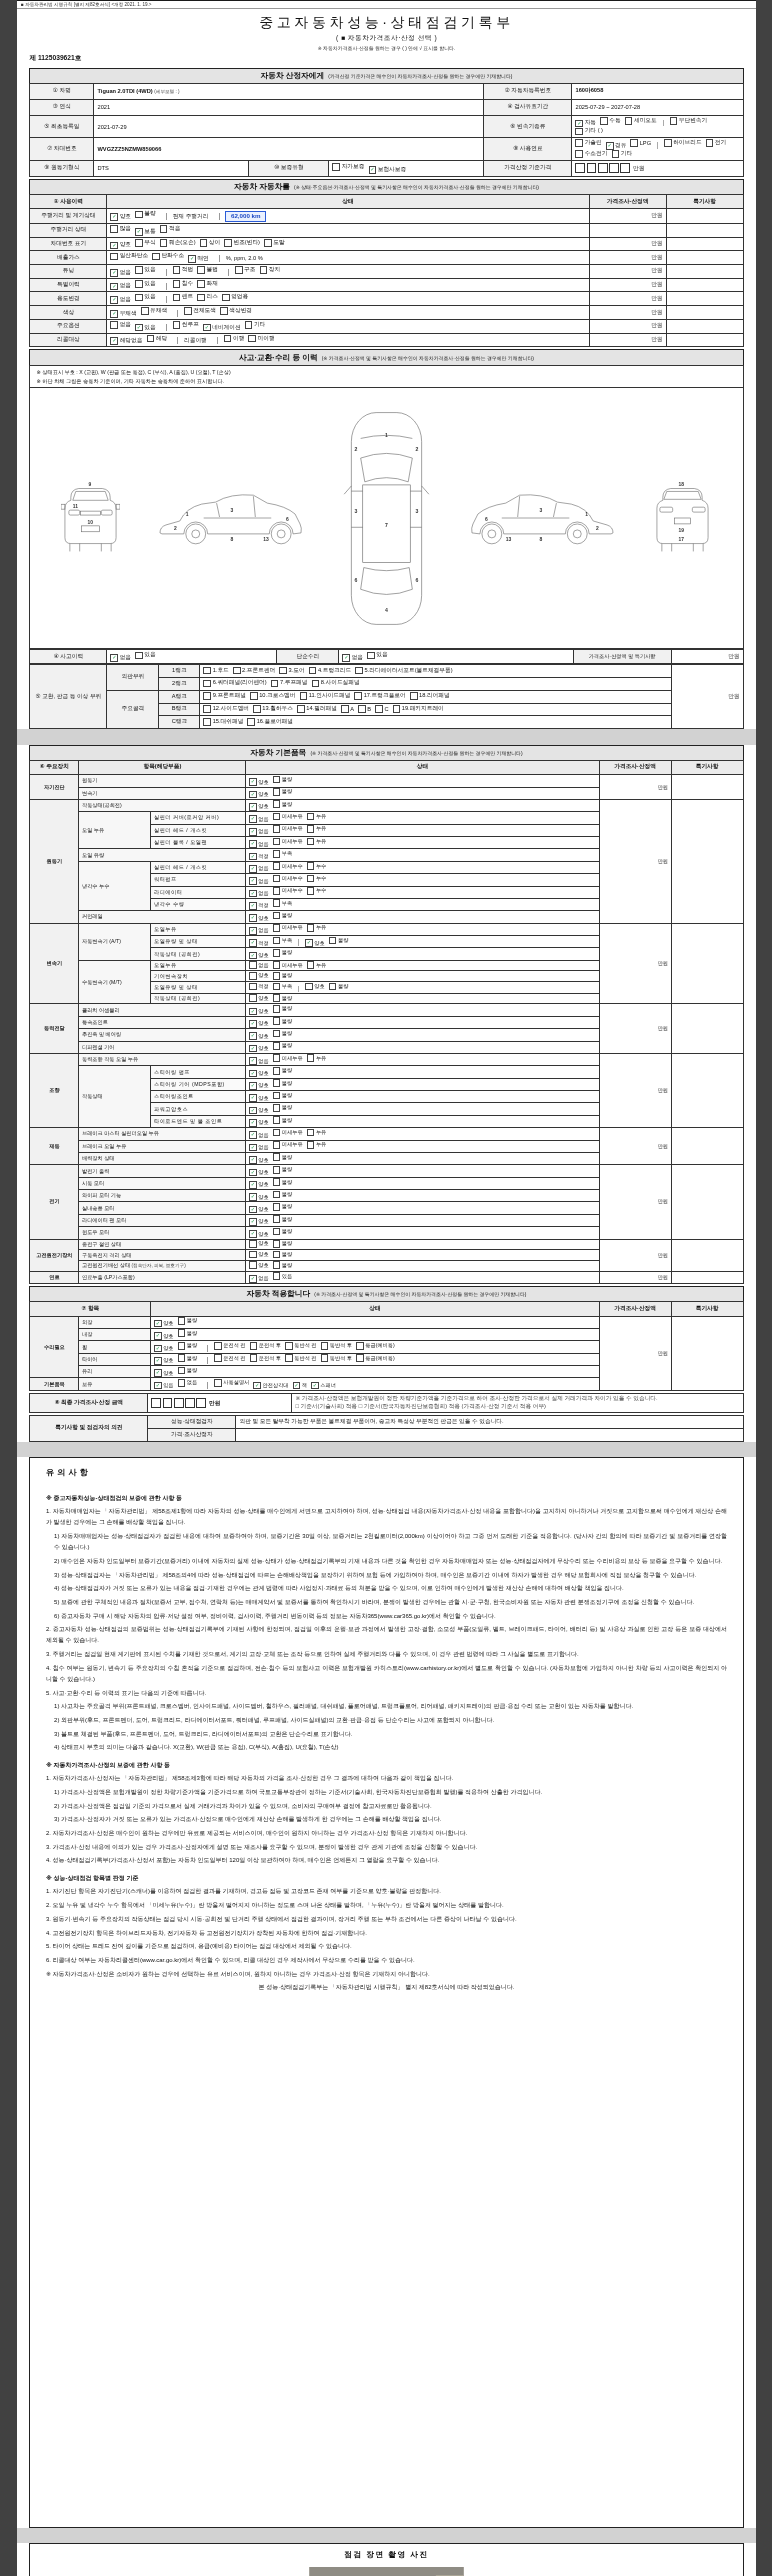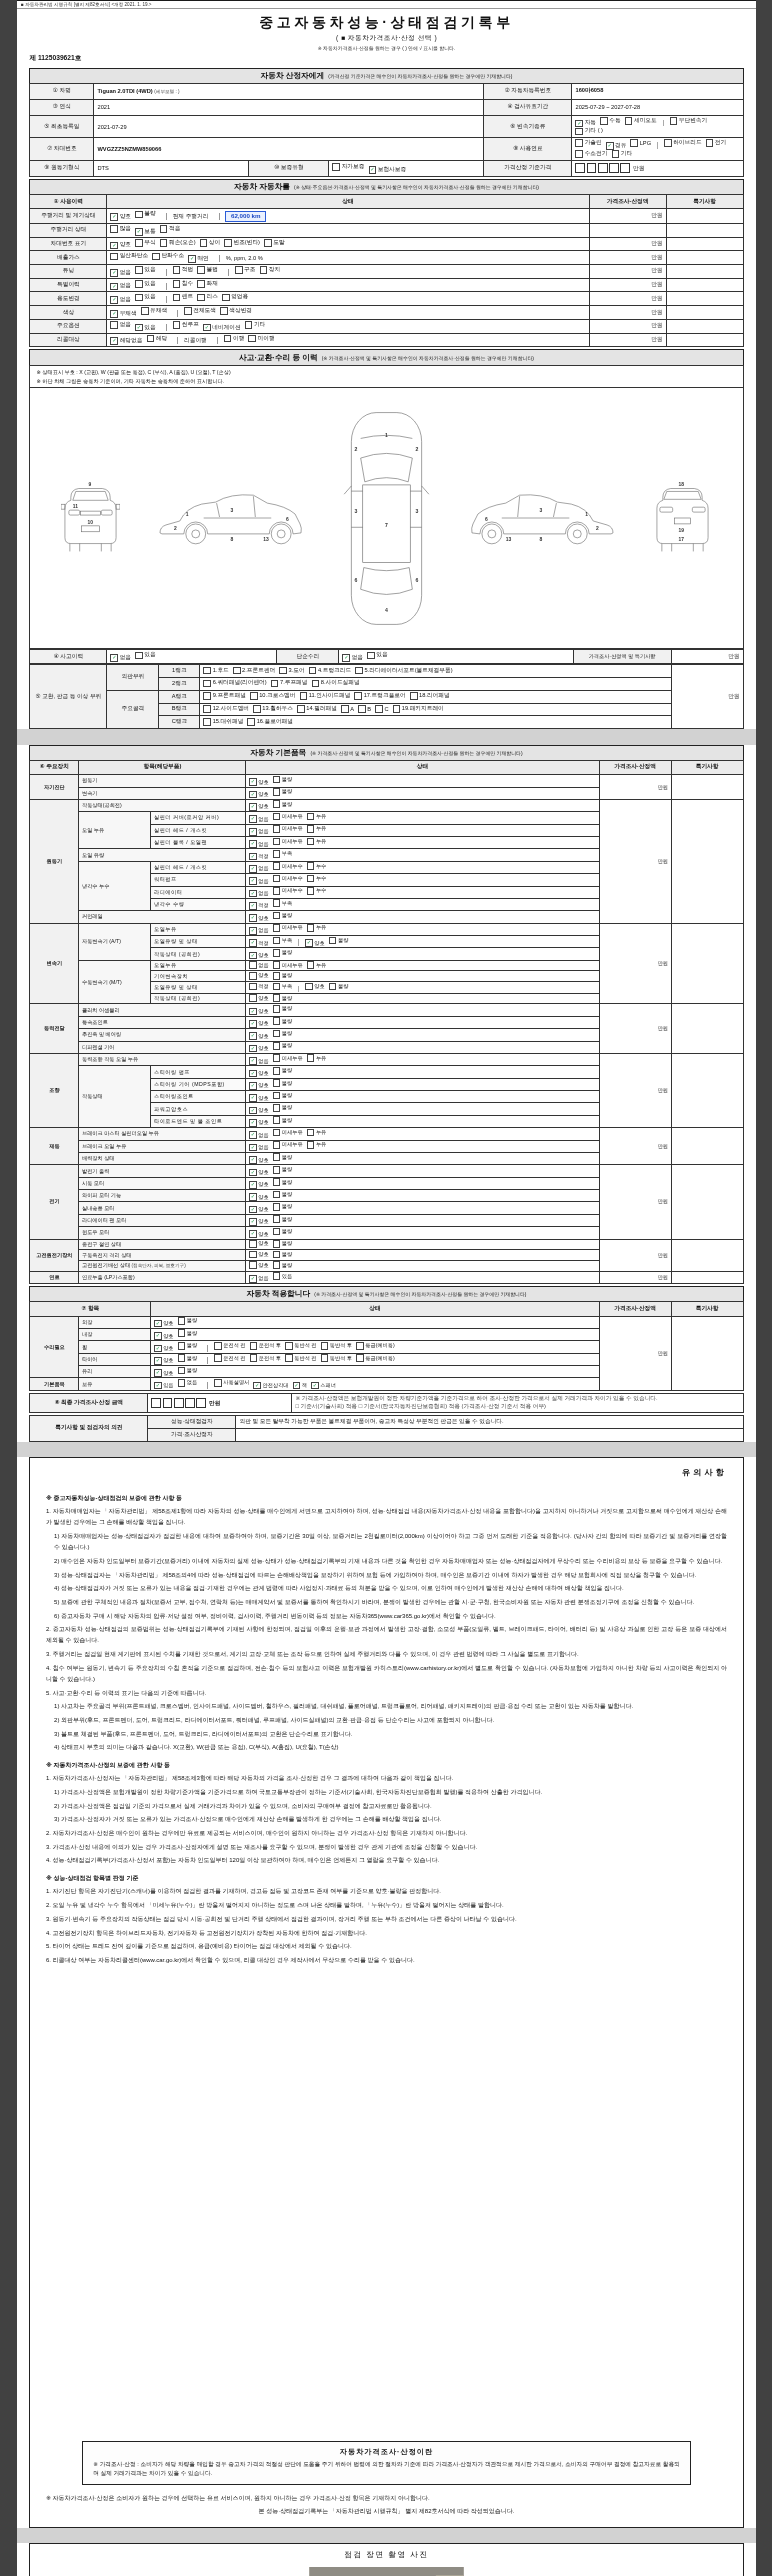--- a/index.html
+++ b/index.html
@@ -1,21 +1,21 @@
 <!DOCTYPE html>
 <html style="font-size:8.2px"><head>
 <meta charset="utf-8">
 <style>
 html,body{margin:0;padding:0}
 body{width:773px;height:2576px;background:#414141;font-family:"Liberation Sans","DejaVu Sans",sans-serif;color:#111;position:relative;overflow:hidden}
 .page{position:absolute;left:17px;top:0;width:739px;height:2576px;background:#fff;border-top:1px solid #1a1a1a}
 .inner{padding:0 12.4px}
 .top-strip{font-size:4.6px;color:#333;padding:1px 4.1px;border-bottom:0.5px solid #999;background:#fff}
 .doc-header{text-align:center;padding:5.2px 0 1px}
-h1{font-size:14px;letter-spacing:3.6px;margin:0;font-weight:bold}
+h1{font-size:14px;letter-spacing:3.6px;margin:0;font-weight:normal}
 .sub{font-size:6.7px;font-weight:bold;margin-top:2.1px;letter-spacing:0.5px}
 .sub-note{font-size:4.9px;color:#222;margin-top:1.5px}
 .doc-no{font-size:6.7px;font-weight:bold;padding:2.1px 0 2.6px}
 section{margin-top:2.1px}
 .sec-head{border:0.5px solid #222;border-bottom:0;background:#e4e4e4;text-align:center;padding:2.1px 0;font-size:7.7px;font-weight:bold}
 .sec-head .sec-note{font-size:4.9px;font-weight:normal;margin-left:4.1px;letter-spacing:0}
 table.t{width:100%;border-collapse:collapse;table-layout:fixed;background:#fff}
 .t td,.t th{border:0.5px solid #333;font-size:5.7px;padding:1px 3.1px;vertical-align:middle;word-break:break-all}
 .t th{background:#ececec;font-weight:bold;text-align:center;height:11.3px}
 .t.basic td{height:13px}
@@ -37,28 +37,28 @@
 .vd{display:inline-block;width:0.5px;height:7.2px;background:#999;margin:0 6.2px;vertical-align:middle}
 .gtext{margin-right:4.1px}
 .odo{display:inline-block;border:0.8px solid #2a5bd7;background:#eaf1ff;color:#1b47c2;font-weight:bold;padding:0 4.6px;font-size:6.2px;line-height:8.8px}
 .dig{display:inline-block;width:7.7px;height:8.2px;border:0.5px solid #333;margin-right:1.5px;vertical-align:middle;background:#fff}
 .acc-legend{border:0.5px solid #333;border-bottom:0;padding:2.6px 6.2px;font-size:5.2px;line-height:1.6;background:#fff}
 .diagram{border:0.5px solid #333;height:260px;display:flex;align-items:center;justify-content:space-around;padding:0 13.4px;background:#fff}
 .diagram svg{flex:none}
 .dnum{font-size:10px;fill:#333;font-weight:bold}
 .gap{height:15.5px;background:#d2d2d2}
 .notice-box{border:0.5px solid #222;min-height:1051px;padding:8.2px 15.5px 9.3px;display:flex;flex-direction:column;background:#fff}
-.notice-title{font-size:8.2px;font-weight:bold;text-align:right;letter-spacing:3.1px;margin:1px 0 8.2px}
+.notice-title{font-size:8.2px;font-weight:bold;text-align:left;letter-spacing:3.1px;margin:1px 0 8.2px}
 .np{font-size:6px;line-height:1.85;margin-bottom:2.6px;text-align:justify}
 .nb{font-weight:bold;margin-top:6.2px}
 .price-def{border:0.8px solid #222;margin:13.4px 36px 7.2px;padding:5.2px 10.3px;text-align:center;background:#fdfdfd}
 .pd-title{font-weight:bold;font-size:7.2px;margin-bottom:3.1px;letter-spacing:1px}
 .pd-text{font-size:5.7px;line-height:1.7;text-align:justify}
 .photos-box{border:0.5px solid #222;padding:6.2px 0 8.2px;text-align:center;background:#fff}
-.photos-title{font-weight:normal;font-size:7.7px;letter-spacing:1.5px;margin-bottom:6.2px}
+.photos-title{font-weight:bold;font-size:7.7px;letter-spacing:1.5px;margin-bottom:6.2px}
 .photo-stack{display:flex;flex-direction:column;align-items:center;gap:5.2px}
 </style>
 </head>
 <body>
 
 <div class="page">
  <div class="top-strip"><span>■ 자동차관리법 시행규칙 [별지 제82호서식] &lt;개정 2021. 1. 19.&gt;</span></div>
 
  <div class="inner">
   <div class="doc-header">
@@ -1304,24 +1304,20 @@
           <div class="np" style="padding-left:0px">3. 가격조사·산정 내용에 이의가 있는 경우 가격조사·산정자에게 설명 또는 재조사를 요구할 수 있으며, 분쟁이 발생한 경우 관계 기관에 조정을 신청할 수 있습니다.</div>
           <div class="np" style="padding-left:0px">4. 성능·상태점검기록부(가격조사·산정서 포함)는 자동차 인도일부터 120일 이상 보관하여야 하며, 매수인은 언제든지 그 열람을 요구할 수 있습니다.</div>
           <div class="np nb" style="padding-left:0px">※ 성능·상태점검 항목별 판정 기준</div>
           <div class="np" style="padding-left:0px">1. 자기진단 항목은 자기진단기(스캐너)를 이용하여 점검한 결과를 기재하며, 경고등 점등 및 고장코드 존재 여부를 기준으로 양호·불량을 판정합니다.</div>
           <div class="np" style="padding-left:0px">2. 오일 누유 및 냉각수 누수 항목에서 「미세누유(누수)」란 방울져 떨어지지 아니하는 정도로 스며 나온 상태를 말하며, 「누유(누수)」란 방울져 떨어지는 상태를 말합니다.</div>
           <div class="np" style="padding-left:0px">3. 원동기·변속기 등 주요장치의 작동상태는 점검 당시 시동·공회전 및 단거리 주행 상태에서 점검한 결과이며, 장거리 주행 또는 부하 조건에서는 다른 증상이 나타날 수 있습니다.</div>
           <div class="np" style="padding-left:0px">4. 고전원전기장치 항목은 하이브리드자동차, 전기자동차 등 고전원전기장치가 장착된 자동차에 한하여 점검·기재합니다.</div>
           <div class="np" style="padding-left:0px">5. 타이어 상태는 트레드 잔여 깊이를 기준으로 점검하며, 응급(예비용) 타이어는 점검 대상에서 제외될 수 있습니다.</div>
           <div class="np" style="padding-left:0px">6. 리콜대상 여부는 자동차리콜센터(www.car.go.kr)에서 확인할 수 있으며, 리콜 대상인 경우 제작사에서 무상으로 수리를 받을 수 있습니다.</div>
         </div>
-   <div class="price-def" style="margin-top:auto">
-    <div class="pd-title">자동차가격조사·산정이란</div>
-    <div class="pd-text">※ 가격조사·산정 : 소비자가 해당 차량을 매입할 경우 중고차 가격의 적절성 판단에 도움을 주기 위하여 법령에 의한 절차와 기준에 따라 가격조사·산정자가 객관적으로 제시한 가격으로서, 소비자의 구매여부 결정에 참고자료로 활용되며 실제 거래가격과는 차이가 있을 수 있습니다.</div>
-   </div>
    <div class="np">※ 자동차가격조사·산정은 소비자가 원하는 경우에 선택하는 유료 서비스이며, 원하지 아니하는 경우 가격조사·산정 항목은 기재하지 아니합니다.</div>
    <div class="np" style="text-align:center;margin-bottom:0">본 성능·상태점검기록부는 「자동차관리법 시행규칙」 별지 제82호서식에 따라 작성되었습니다.</div>
   </div>
  </div>
 
  <div class="gap"></div>
 
  <div class="inner">
   <div class="photos-box">
    <div class="photos-title">점검 장면 촬영 사진</div>

